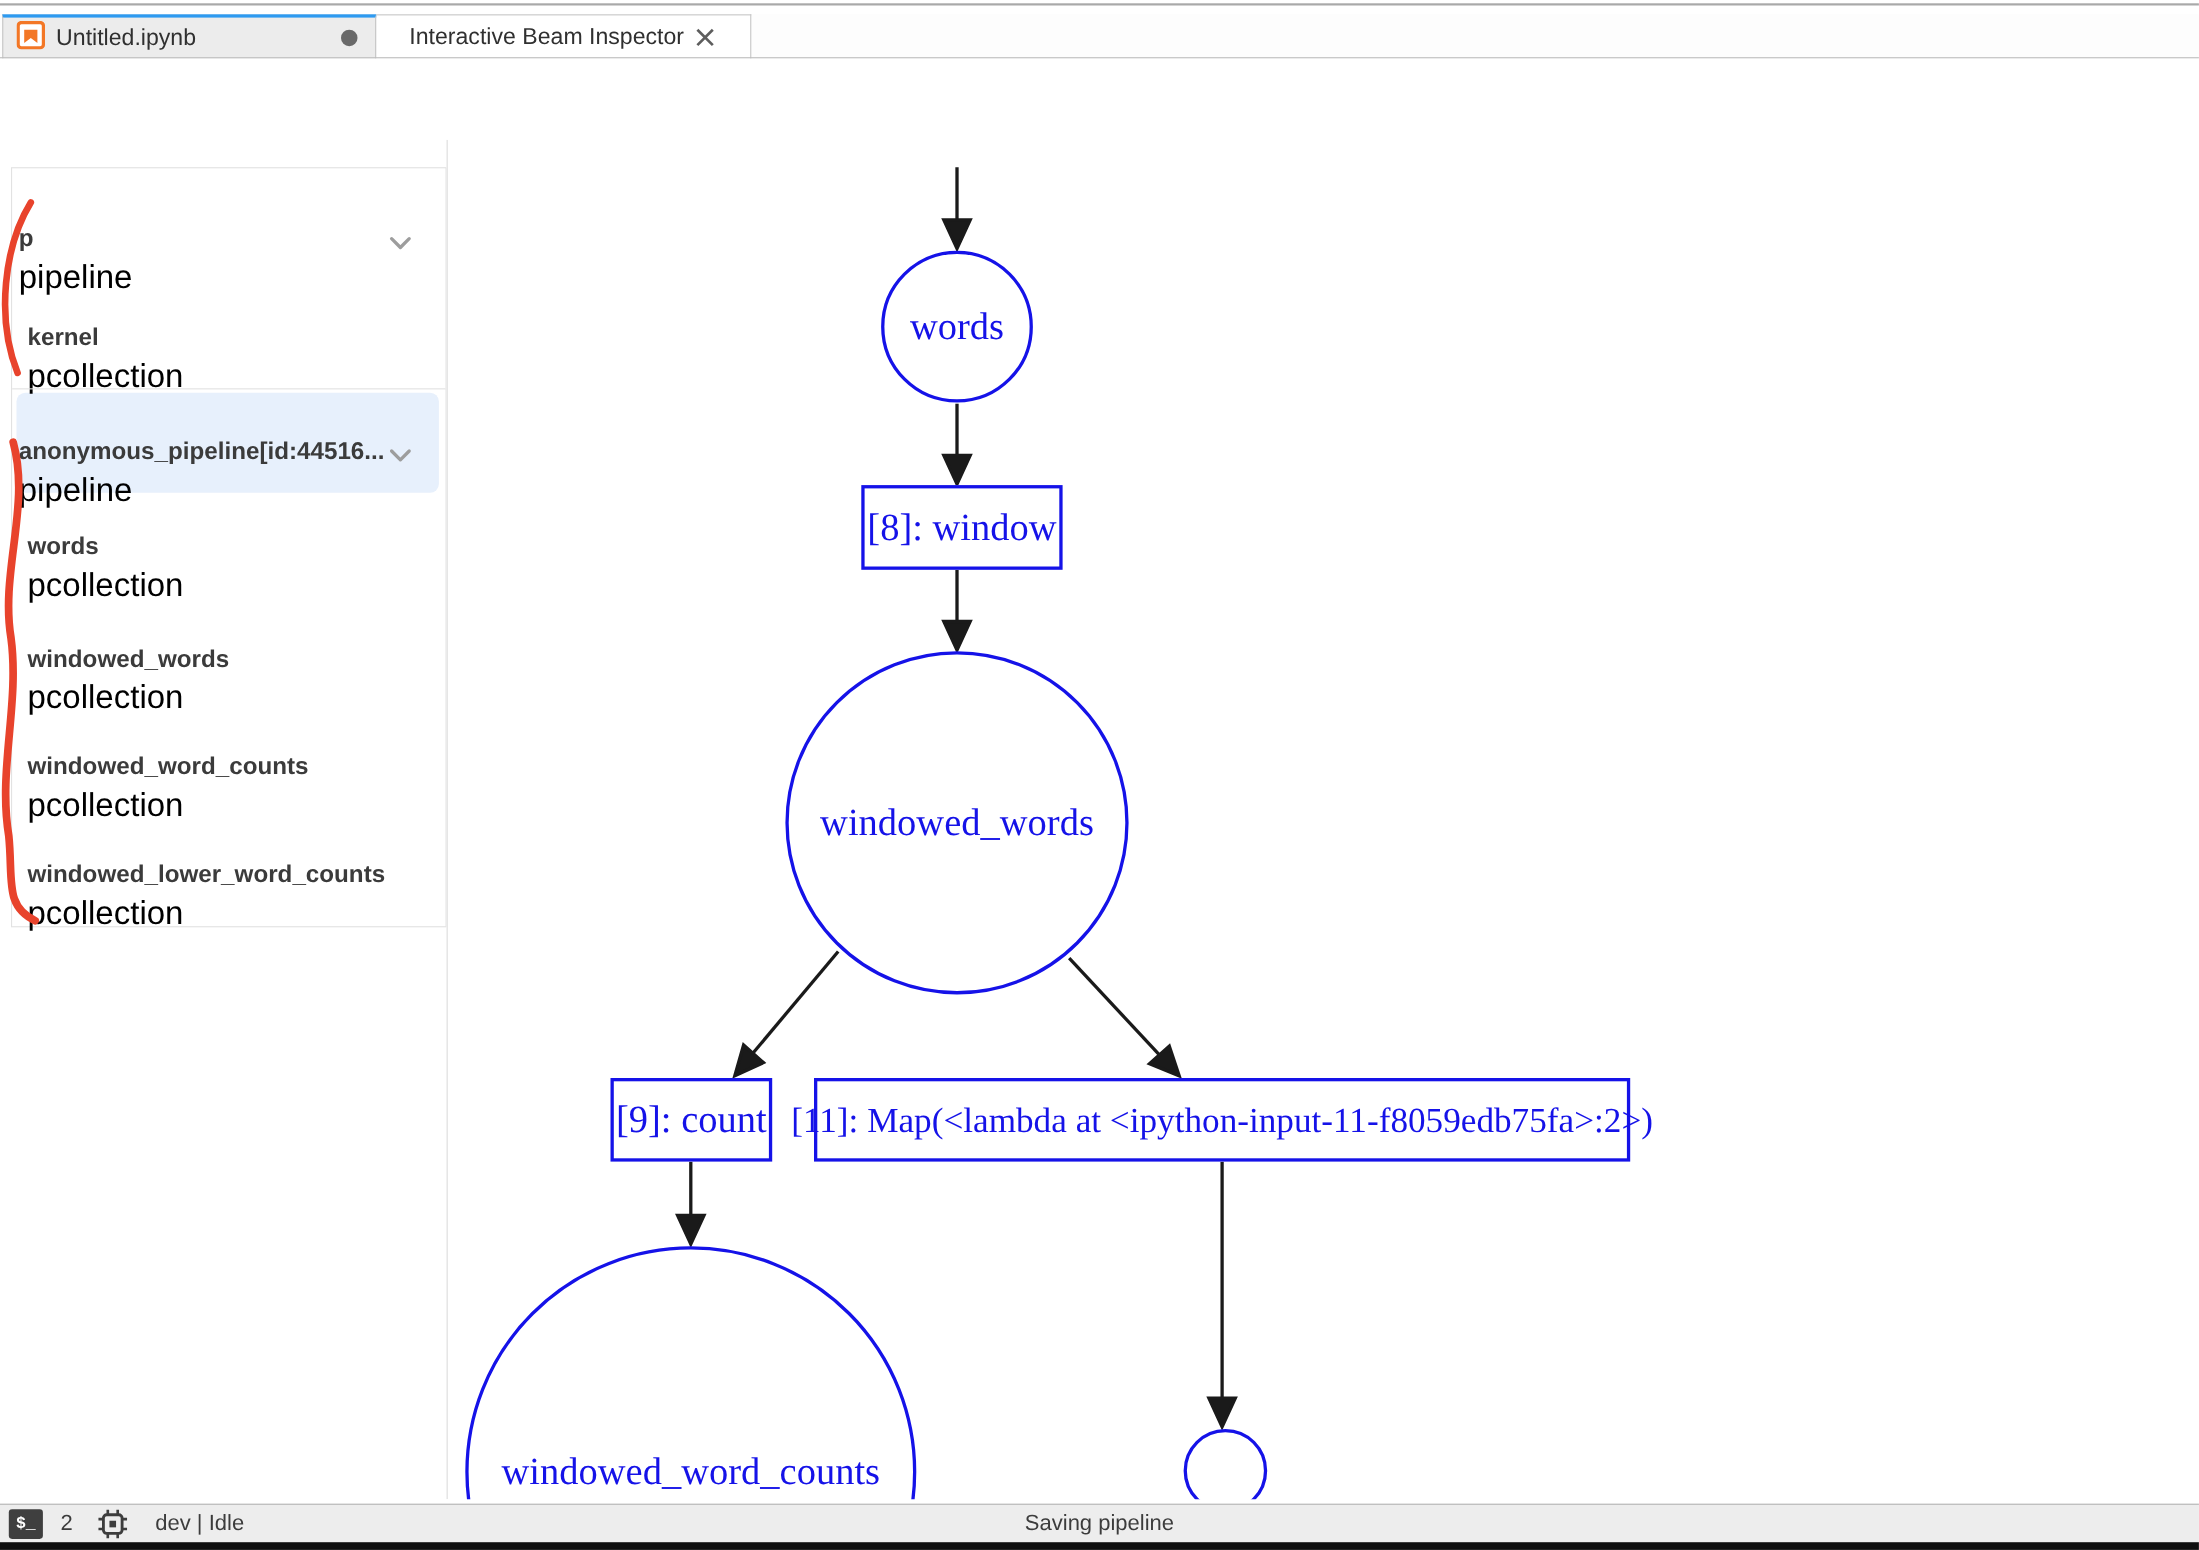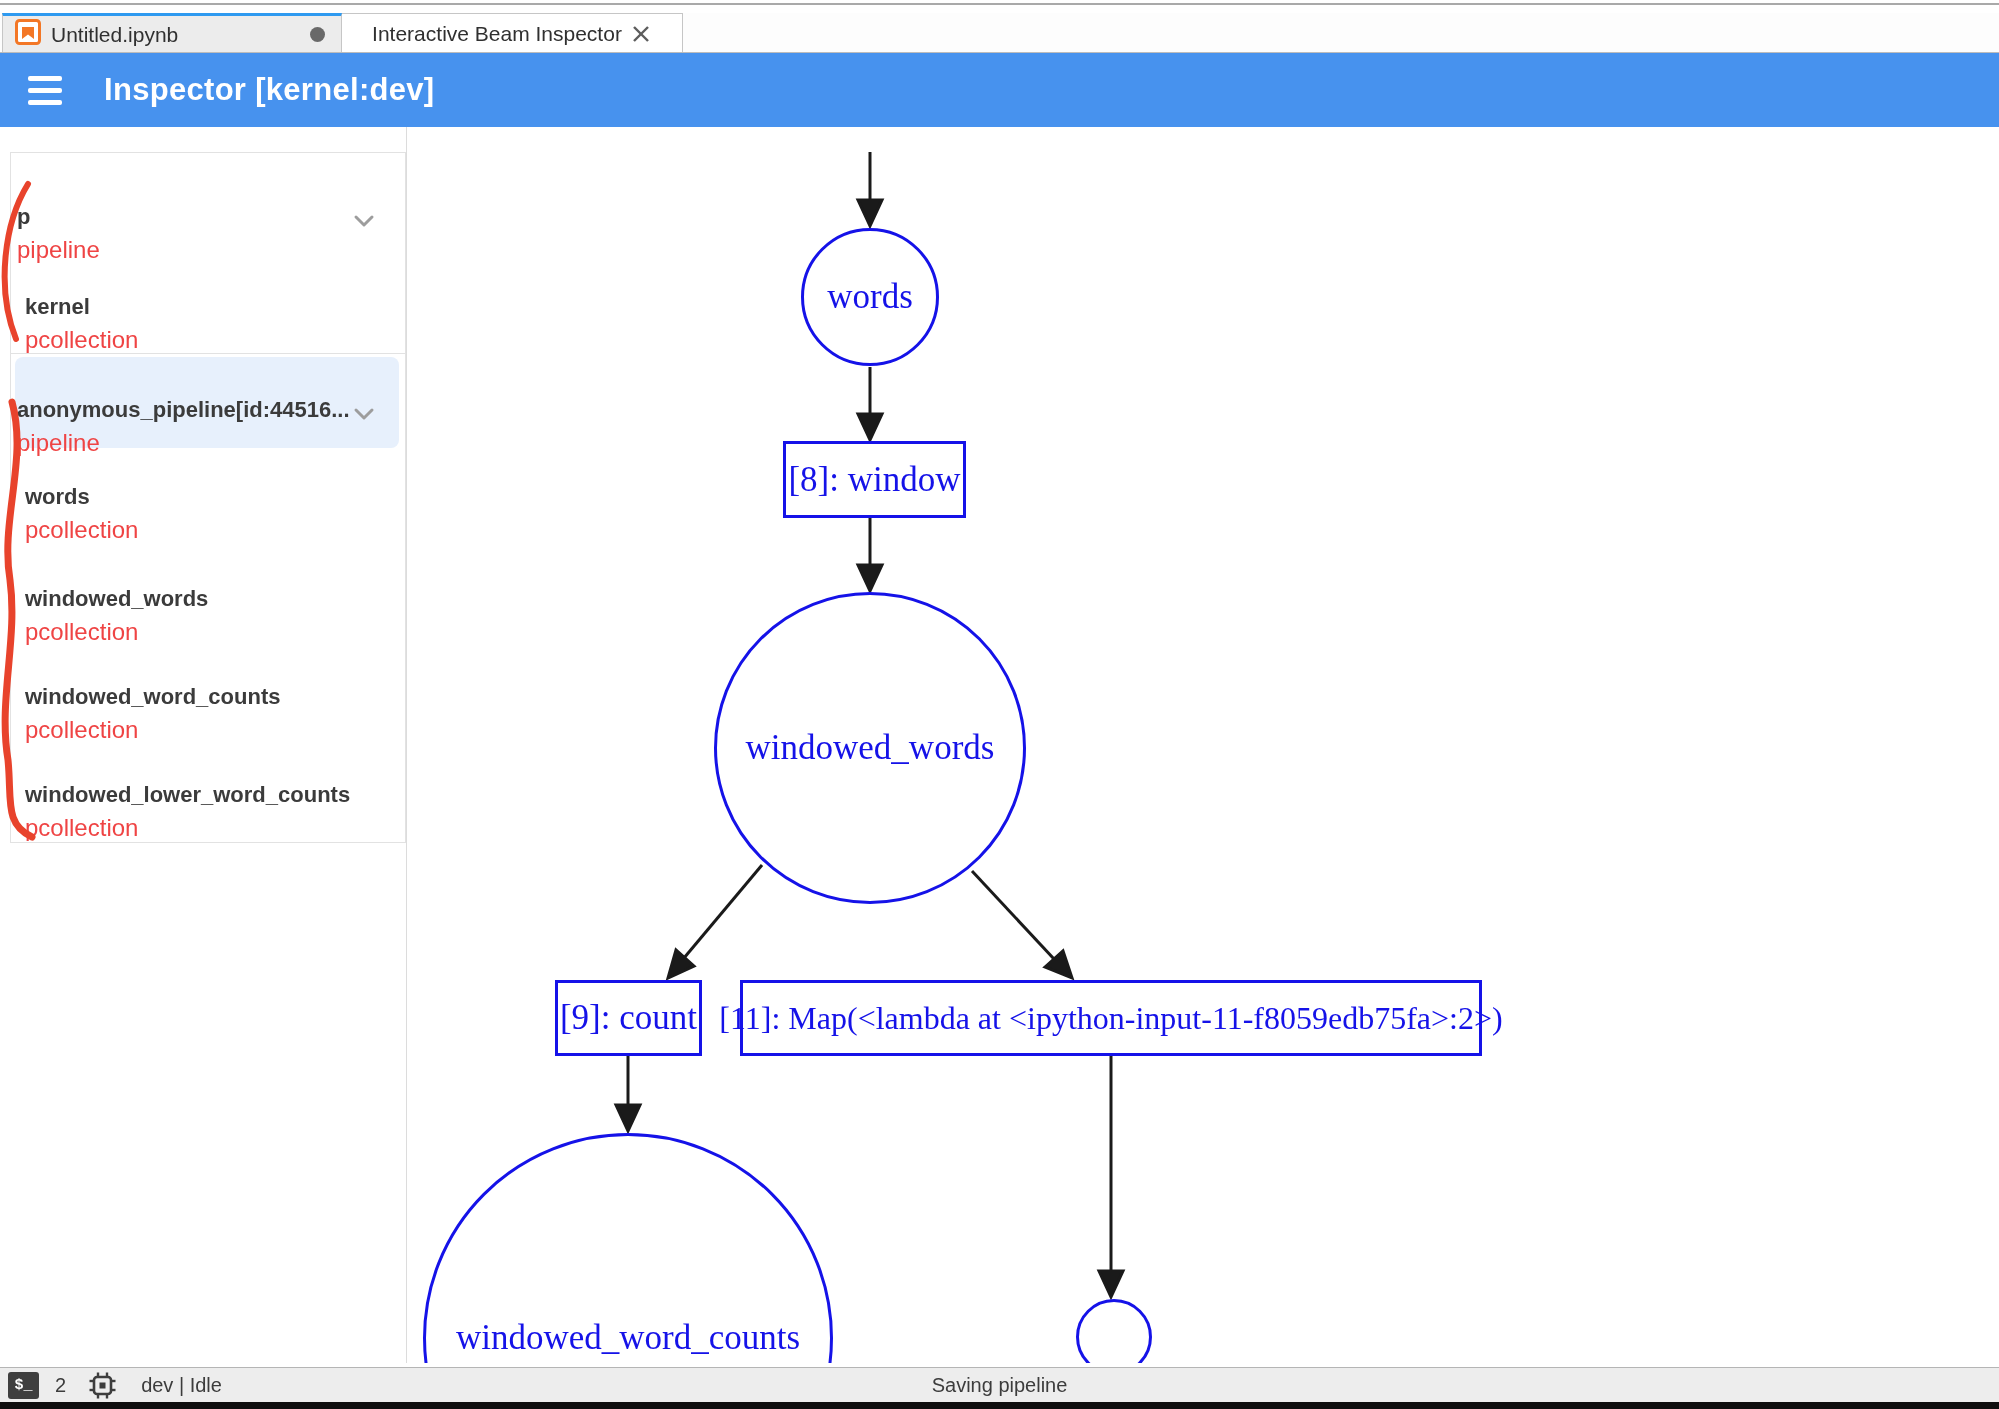--- a/index.html
+++ b/index.html
@@ -30,21 +30,21 @@
   .hamburger .bar { width:34px; height:5px; background:#ffffff; border-radius:2px; }
   .inspector-title { margin-left:42px; color:#ffffff; font-size:31px; font-weight:700; letter-spacing:0.3px; }
 
   
   .content { position:absolute; left:0; top:127px; width:1999px; height:1236px; background:#fff; overflow:hidden; }
   .sidebar { position:absolute; left:0; top:0; width:407px; height:1236px; background:#fff;
              border-right:1px solid #dcdcdc; }
   .side-card { position:absolute; left:10px; top:25px; width:396px; height:691px;
                background:#fff; border:1px solid #e2e2e2; }
   .side-row-label { position:absolute; font-size:22px; font-weight:700; color:#3b3b3b; white-space:nowrap; }
-  .side-row-sub   { position:absolute; font-size:24px; color:#ef4444; white-space:nowrap; }
+  .side-row-sub   { position:absolute; font-size:30px; color:#000000; white-space:nowrap; }
   .side-divider { position:absolute; left:0; width:394px; height:1px; background:#e2e2e2; }
   .side-highlight { position:absolute; left:4px; top:204px; width:384px; height:91px;
                     background:#e7f0fc; border-radius:8px; }
   .chev { position:absolute; width:26px; height:26px; }
 
   
   .edges, .annotation { position:absolute; left:0; top:0; width:1999px; height:1236px; pointer-events:none; }
   .gnode { position:absolute; display:flex; align-items:center; justify-content:center;
            color:#1512e8; border:3px solid #1512e8; background:#fff;
            font-family:"Liberation Serif", serif; font-size:35px; white-space:nowrap; text-align:center; }
@@ -95,28 +95,20 @@
           <rect x="1.5" y="1.5" width="23" height="23" rx="3" fill="#fff" stroke="#f37726" stroke-width="3"></rect>
           <path d="M7 8 h12 v12 l-6 -4.5 l-6 4.5 z" fill="#f37726"></path>
         </svg>
       </span>
       <span class="label">Untitled.ipynb</span>
       <span class="dirty-dot"></span>
     </div>
     <div class="bottom-hairline"></div>
   </div>
 
-  <div class="inspector-header">
-    <div class="hamburger">
-      <div class="bar"></div>
-        <div class="bar"></div>
-        <div class="bar"></div>
-    </div>
-    <div class="inspector-title">Inspector [kernel:dev]</div>
-  </div>
 
   <div class="content">
 
     <div class="sidebar">
       <div class="side-card">
 
         <div class="side-highlight"></div>
 
         <div class="side-row-label" style="left:6px; top:51px;">p</div>
         <svg class="chev" style="left:340px; top:55px;" viewBox="0 0 26 26">

